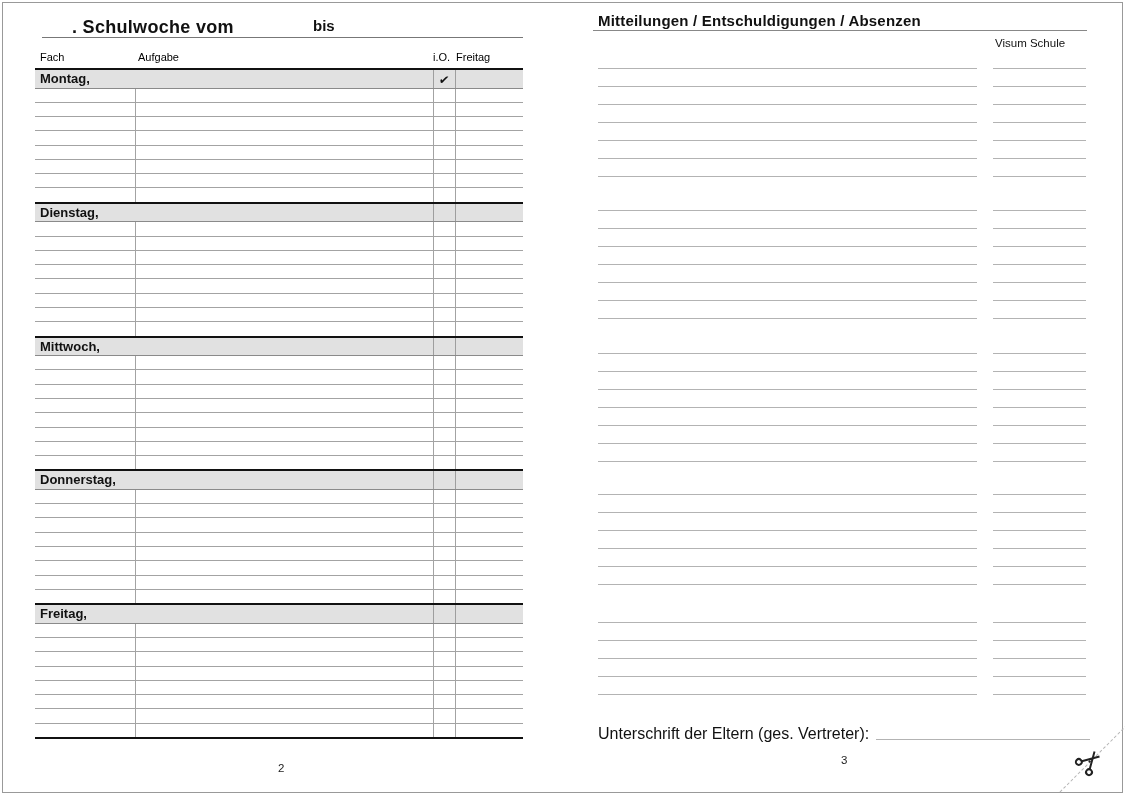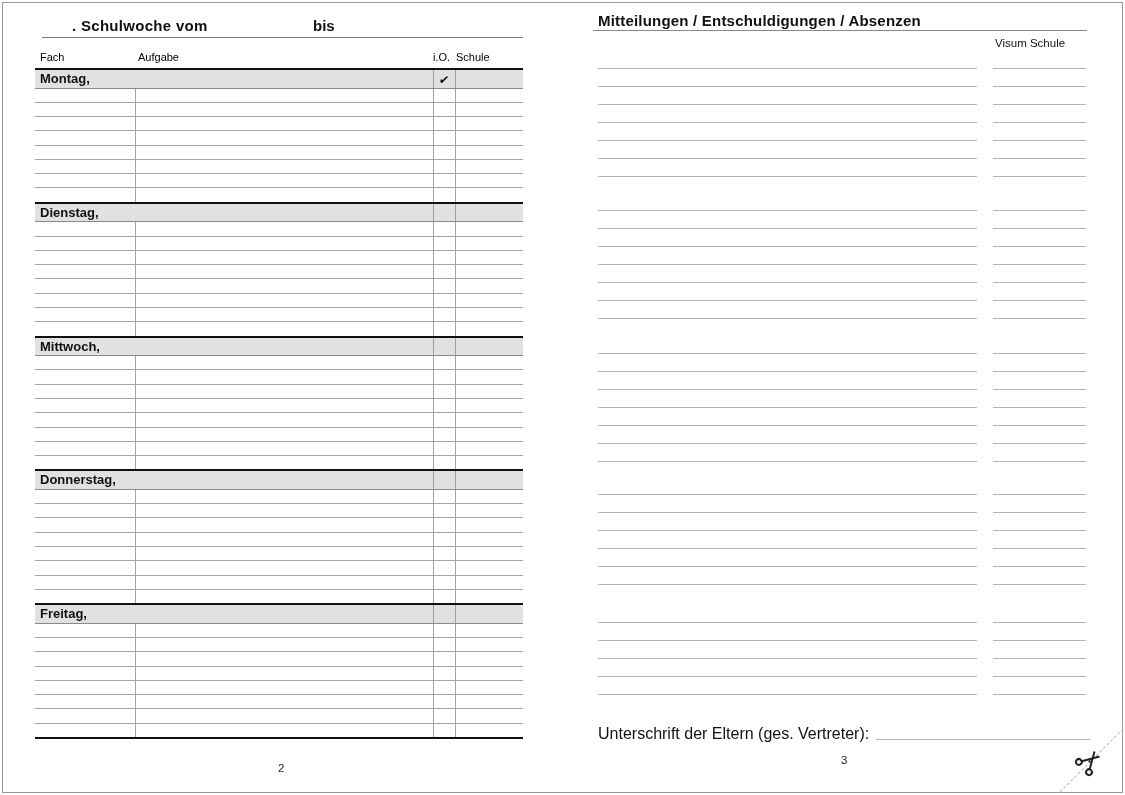--- a/index.html
+++ b/index.html
@@ -1,21 +1,21 @@
 <!DOCTYPE html>
 <html><head>
 <meta charset="utf-8">
 <style>
   html,body{margin:0;padding:0;background:#fff;}
   body{font-family:"Liberation Sans","DejaVu Sans",sans-serif;color:#111;}
   .stage{position:relative;width:1125px;height:795px;background:#fff;overflow:hidden;}
   .outer-border{position:absolute;left:2px;top:2px;width:1119px;height:789px;border:1.5px solid #999;pointer-events:none;}
 
   
-  .sw-title{position:absolute;left:72px;top:17px;font-size:15px;font-weight:bold;letter-spacing:.3px;white-space:pre;}
+  .sw-title{position:absolute;left:72px;top:17px;font-size:18px;font-weight:bold;letter-spacing:.3px;white-space:pre;}
   .sw-bis{position:absolute;left:279px;top:17px;font-size:15px;font-weight:bold;margin-left:34px;}
   .sw-underline{position:absolute;left:42px;top:37px;width:481px;height:0;border-top:1.5px solid #777;}
   .col-label{position:absolute;top:51px;font-size:11px;color:#000;}
   .cl-fach{left:40px;}
   .cl-aufgabe{left:138px;text-align:right;}
   .cl-io{left:433px;}
   .cl-minuten{left:456px;}
 
   .left-table{position:absolute;left:35px;top:68px;width:488px;border-bottom:2.5px solid #111;}
   .day{height:133.8px;box-sizing:border-box;border-top:2px solid #111;display:flex;flex-direction:column;}
@@ -59,21 +59,21 @@
   <div class="outer-border"></div>
 
   <div>
     <div class="sw-title">. Schulwoche vom</div>
     <div class="sw-bis">bis</div>
     <div class="sw-underline"></div>
 
     <div class="col-label cl-fach">Fach</div>
     <div class="col-label cl-aufgabe">Aufgabe</div>
     <div class="col-label cl-io">i.O.</div>
-    <div class="col-label cl-minuten">Schule</div>
+    <div class="col-label cl-minuten">Freitag</div>
 
     <div class="left-table">
 
       <section class="day">
         <div class="day-header">
           <div class="day-label">Montag,</div>
           <div class="hdr-io"><span class="check">✔</span></div>
           <div class="hdr-min"></div>
         </div>
         <div class="day-rows">

